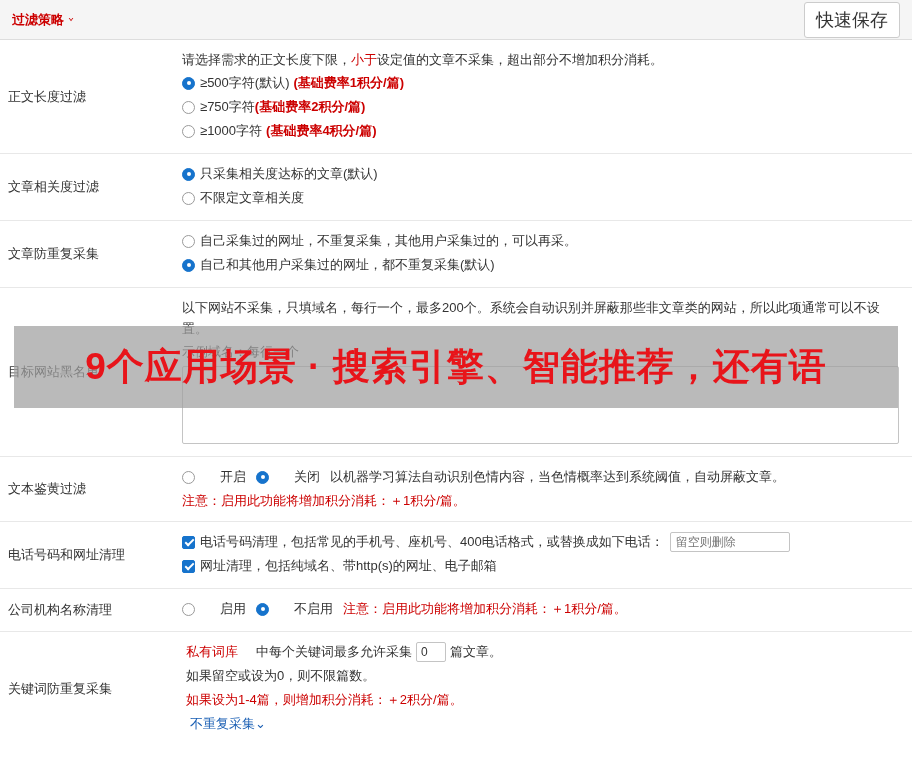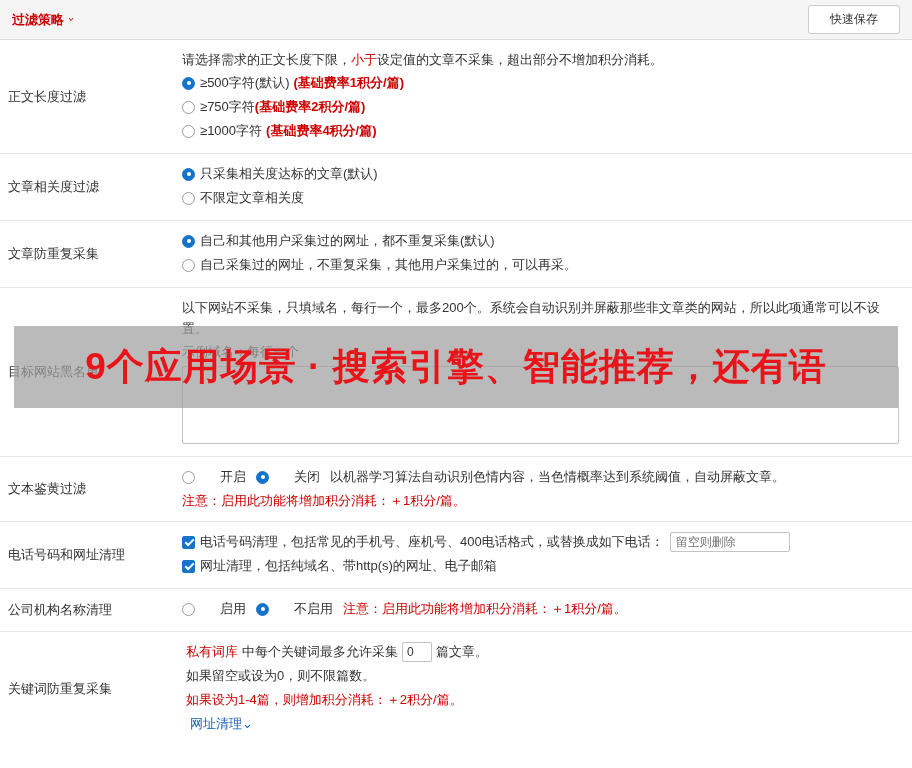--- a/index.html
+++ b/index.html
@@ -41,23 +41,23 @@
     font-family: Liberation Mono, monospace;
   }
   .chev {
     font-size: 10px;
     color: #cc0000;
   }
   .save-btn {
     border: 1px solid #cccccc;
     background: #ffffff;
     border-radius: 3px;
-    font-size: 12px;
-    color: #333333;
-    padding: 5px 21px;
+    font-size: 18px;
+    color: #333333;
+    padding: 5px 11px;
     cursor: pointer;
     font-family: "Liberation Sans", sans-serif;
   }
   
   .row {
     display: flex;
     border-bottom: 1px solid #e8e8e8;
     min-height: 36px;
   }
   .row-label {
@@ -187,21 +187,21 @@
     font-size: 12px;
     padding: 1px 4px;
     box-sizing: border-box;
     font-family: "Liberation Sans", sans-serif;
     color: #333333;
     text-align: left;
     outline: none;
   }
   .kw-lib {
     color: #cc0000;
-    margin-right: 4px;
+    margin-right: 18px;
   }
   .keyword-body {
     padding-left: 14px;
   }
   .link-note {
     color: #1a5fb4;
     cursor: pointer;
   }
   
   .overlay {
@@ -275,26 +275,26 @@
         <span class="radio"></span>
         <span class="opt-label">不限定文章相关度</span>
       </div>
     </div>
   </div>
 
   <div class="row">
     <div class="row-label">文章防重复采集</div>
     <div class="row-body">
       <div class="line">
+        <span class="radio"></span>
+        <span class="opt-label">自己采集过的网址，不重复采集，其他用户采集过的，可以再采。</span>
+      </div>
+      <div class="line">
         <span class="radio checked"></span>
         <span class="opt-label">自己和其他用户采集过的网址，都不重复采集(默认)</span>
-      </div>
-      <div class="line">
-        <span class="radio"></span>
-        <span class="opt-label">自己采集过的网址，不重复采集，其他用户采集过的，可以再采。</span>
       </div>
     </div>
   </div>
 
   <div class="row">
     <div class="row-label">目标网站黑名单</div>
     <div class="row-body">
       <div class="desc" style="max-width:720px">以下网站不采集，只填域名，每行一个，最多200个。系统会自动识别并屏蔽那些非文章类的网站，所以此项通常可以不设置。</div>
       <div class="desc" style="margin:2px 0 4px 0">示例域名：每行一个</div>
       <textarea class="blacklist" placeholder="" style=""></textarea>
@@ -356,21 +356,21 @@
     <div class="row-body keyword-body">
       <div class="line">
         <span class="kw-lib">私有词库</span>
         <span>中每个关键词最多允许采集</span>
         <input class="num-inline" type="text" style="margin: 0px 4px;" value="0">
         <span>篇文章。</span>
       </div>
       <div class="line">如果留空或设为0，则不限篇数。</div>
       <div class="line note-red">如果设为1-4篇，则增加积分消耗：＋2积分/篇。</div>
       <div class="line">
-        <span class="link-note" style="margin-left:4px">网址清理</span>
+        <span class="link-note" style="margin-left:4px">不重复采集</span>
         <span class="link-note">⌄</span>
       </div>
     </div>
   </div>
 
   <div class="overlay">
     <div class="overlay-text">9个应用场景 · 搜索引擎、智能推荐，还有语</div>
   </div>
 
 </div>

